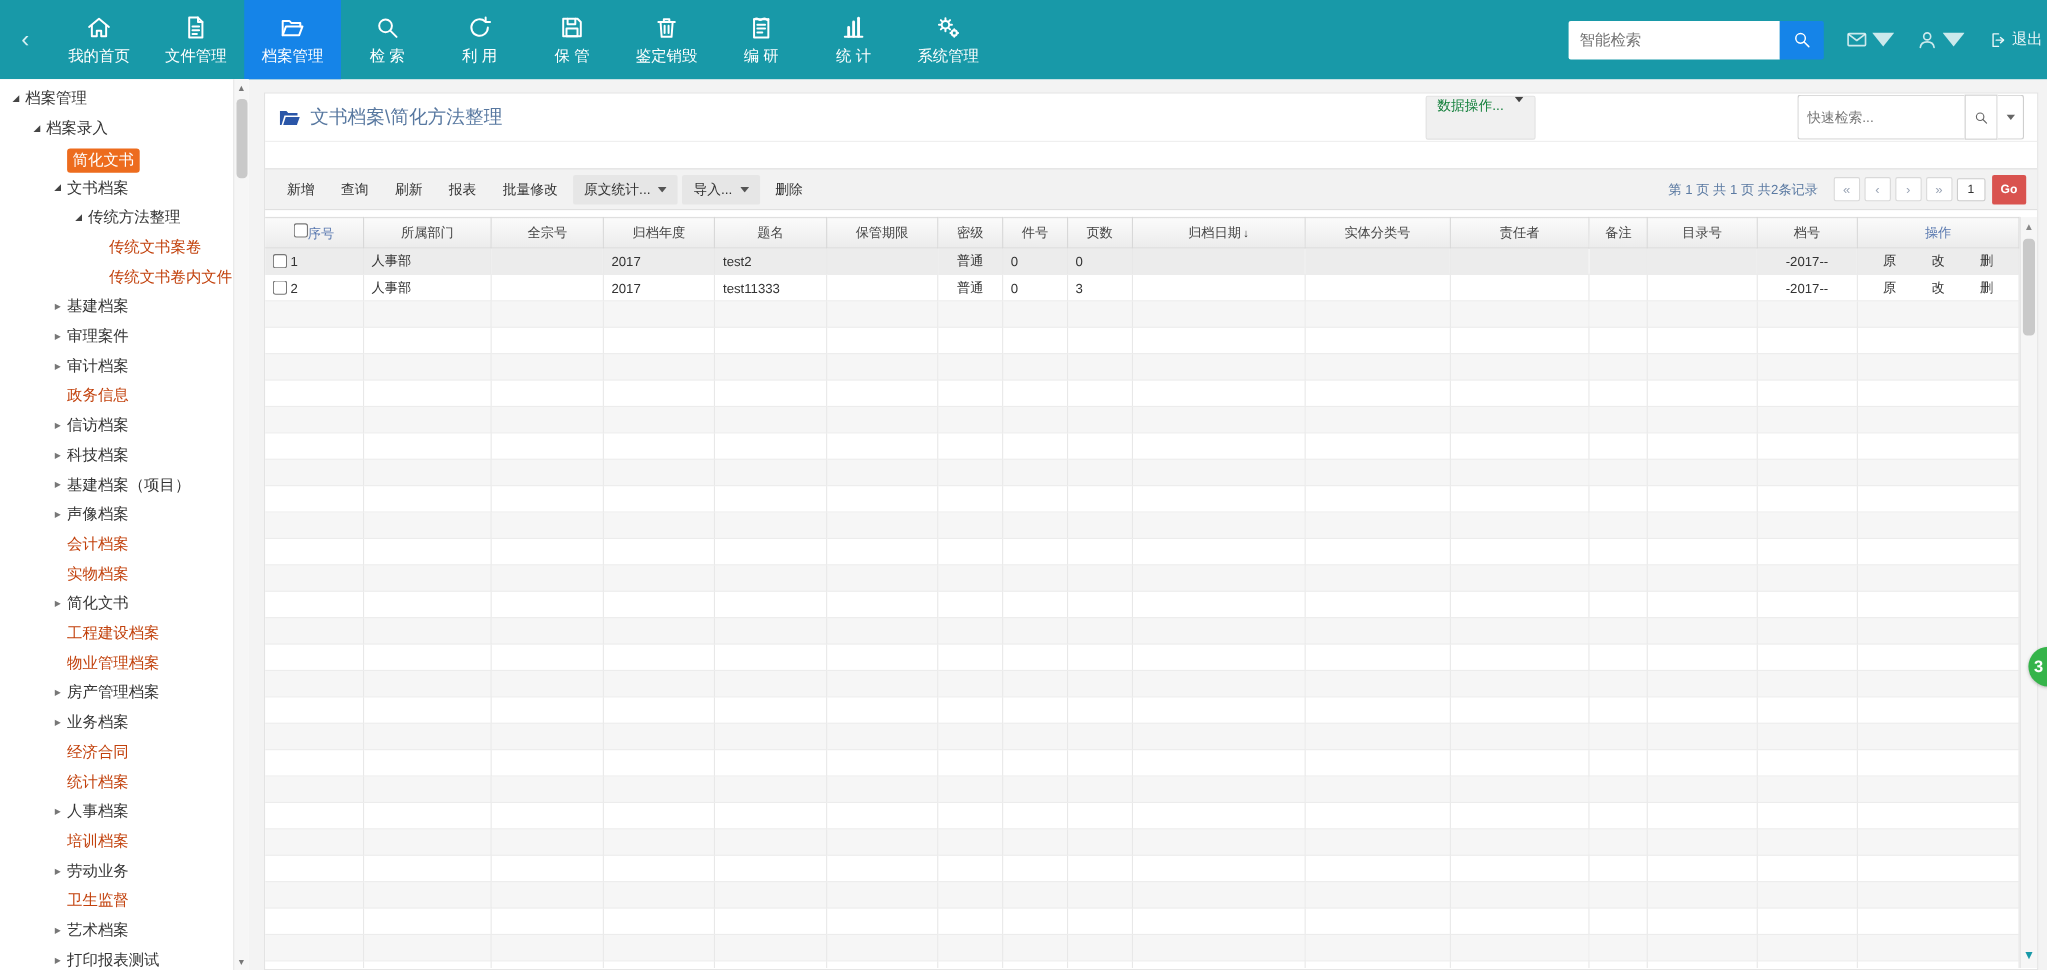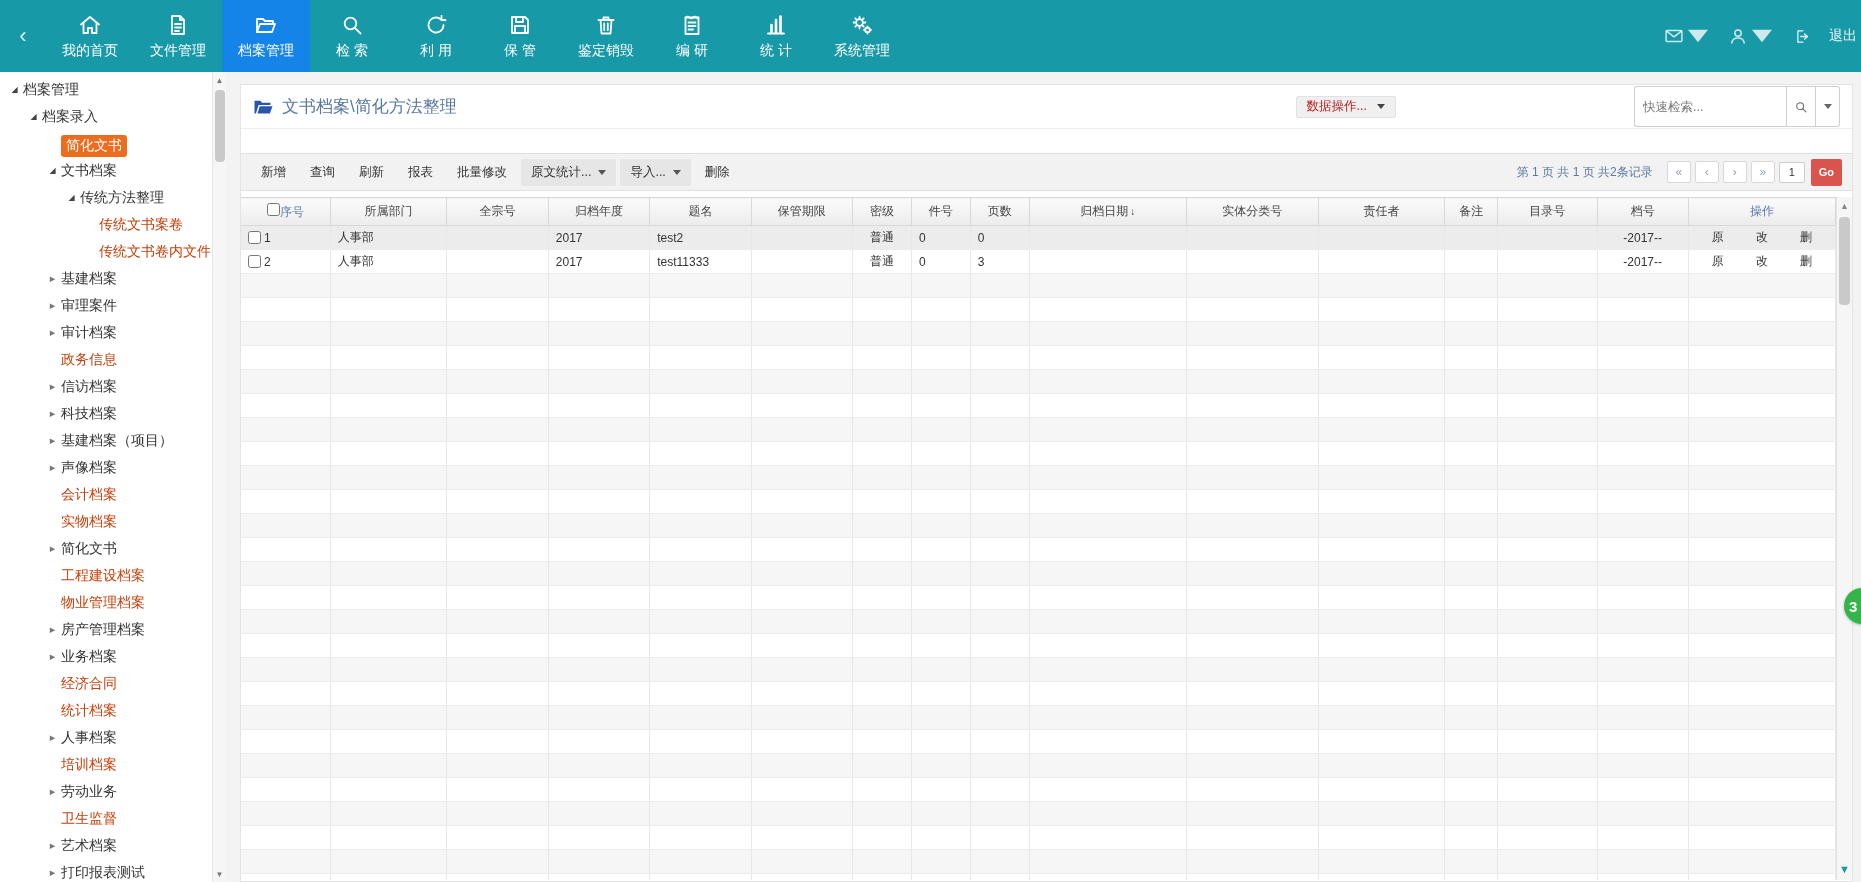--- a/index.html
+++ b/index.html
@@ -16,21 +16,21 @@
   .nav-item svg { width:24px; height:24px; }
   .nav-item .nav-label { font-size:14px; white-space:nowrap; }
   .nav-right { margin-left:auto; display:flex; align-items:center; padding-right:4px; }
   .top-search { display:flex; align-items:center; }
   .top-search input { width:192px; height:35px; border:none; padding:0 10px; font-size:14px; border-radius:2px 0 0 2px; outline:none; color:#333; }
   .top-search .search-btn { width:40px; height:35px; background:#1584e8; border:none; border-radius:0 2px 2px 0; display:flex; align-items:center; justify-content:center; cursor:pointer; }
   .top-search .search-btn svg { width:18px; height:18px; color:#fff; }
   .icon-drop { display:flex; align-items:center; gap:4px; margin-left:20px; cursor:pointer; color:rgba(255,255,255,.78); }
   .icon-drop svg { width:20px; height:20px; }
   .caret { width:8px; height:5px; display:inline-block; }
-  .logout { display:flex; align-items:center; gap:18px; margin-left:22px; font-size:14px; color:#eaf6f8; cursor:pointer; white-space:nowrap; }
+  .logout { display:flex; align-items:center; gap:4px; margin-left:22px; font-size:14px; color:#eaf6f8; cursor:pointer; white-space:nowrap; }
   .logout svg { width:17px; height:17px; }
 
   
   .layout { display:flex; height:810px; }
 
   
   .sidebar { position:relative; width:226px; background:#fff; height:100%; flex:none; }
   .tree { padding-top:4px; width:212px; overflow:hidden; height:100%; }
   .tree-item { height:27px; display:flex; align-items:center; font-size:14px; color:#333; cursor:pointer; white-space:nowrap; }
   .tw { width:17px; flex:none; text-align:center; color:#555; }
@@ -42,21 +42,21 @@
   .sb-btn { height:16px; display:flex; align-items:center; justify-content:center; font-size:8px; color:#777; cursor:pointer; }
   .sb-btn.bottom { position:absolute; bottom:0; left:0; right:0; }
   .sb-thumb { position:absolute; top:18px; left:2px; width:10px; height:72px; background:#c9c9c9; border-radius:4px; cursor:pointer; }
 
   
   .main { flex:1; background:#f3f3f3; padding:12px 8px 0 14px; min-width:0; }
   .panel { position:relative; background:#fff; border:1px solid #e3e3e3; height:100%; }
   .panel-header { height:44px; display:flex; align-items:center; padding:0 12px; border-bottom:1px solid #eee; }
   .ph-title { display:flex; align-items:center; gap:8px; font-size:17px; color:#5878a0; }
   .ph-title svg { width:21px; height:18px; color:#2a56a8; }
-  .data-ops { margin-left:auto; margin-right:238px; background:#f0f0f0; border:1px solid #e2e2e2; border-radius:2px; height:22px; padding:0 10px; display:flex; align-items:center; gap:10px; font-size:12.5px; color:#b91c1c; cursor:pointer; }
+  .data-ops { margin-left:auto; margin-right:238px; background:#f0f0f0; border:1px solid #e2e2e2; border-radius:2px; height:40px; padding:0 10px; display:flex; gap:10px; font-size:12.5px; color:#15803d; cursor:pointer; }
   .data-ops .caret { color:#444; }
   .quick-search { display:flex; align-items:stretch; height:41px; }
   .quick-search input { width:152px; border:1px solid #cfcfcf; border-right:none; border-radius:3px 0 0 3px; padding:0 8px; font-size:12.5px; color:#555; outline:none; }
   .qs-btn { width:30px; border:1px solid #cfcfcf; background:#fff; display:flex; align-items:center; justify-content:center; cursor:pointer; color:#666; }
   .qs-btn svg { width:14px; height:14px; }
   .qs-caret { width:24px; border:1px solid #cfcfcf; border-left:none; border-radius:0 3px 3px 0; background:#fff; display:flex; align-items:center; justify-content:center; cursor:pointer; color:#666; }
 
   
   .toolbar { margin-top:24px; height:38px; background:#f2f2f2; border-top:1px solid #e0e0e0; border-bottom:1px solid #e0e0e0; display:flex; align-items:center; padding:0 10px; }
   .tb-btn { background:transparent; border:none; font-size:12.5px; color:#333; padding:5px 10px; margin-right:4px; display:flex; align-items:center; gap:7px; cursor:pointer; border-radius:2px; font-family:inherit; }
@@ -192,20 +192,31 @@
             <circle cx="9.5" cy="9.5" r="3.4"></circle>
             <path d="M9.5 3.6 V5.6 M9.5 13.4 V15.4 M3.6 9.5 H5.6 M13.4 9.5 H15.4 M5.3 5.3 L6.7 6.7 M12.3 12.3 L13.7 13.7 M13.7 5.3 L12.3 6.7 M6.7 12.3 L5.3 13.7"></path>
             <circle cx="17.5" cy="17" r="2.4"></circle>
             <path d="M17.5 13.5 V14.8 M17.5 19.2 V20.5 M14 17 H15.3 M19.7 17 H21"></path>
           </svg>
         </span>
         <span class="nav-label">系统管理</span>
       </div>
     </div>
   <div class="nav-right">
+    <div class="top-search">
+      <input type="text" placeholder="智能检索" style="">
+      <button class="search-btn">
+          <span id="topSearchIcon" style="width: 18px; height: 18px; color: rgb(255, 255, 255); display: block;">
+            <svg viewBox="0 0 24 24" fill="none" stroke="currentColor" stroke-width="1.8" stroke-linecap="round" stroke-linejoin="round" style="width:100%;height:100%;display:block">
+              <circle cx="10.5" cy="10.5" r="5.8"></circle>
+              <path d="M14.8 14.8 L20.5 20.5"></path>
+            </svg>
+          </span>
+        </button>
+    </div>
     <div class="icon-drop">
       <span id="mailIcon" style="width: 20px; height: 20px; display: block;">
           <svg viewBox="0 0 24 24" fill="none" stroke="currentColor" stroke-width="1.8" stroke-linecap="round" stroke-linejoin="round" style="width:100%;height:100%;display:block">
             <rect x="2.5" y="5.5" width="19" height="13" rx="1"></rect>
             <path d="M3.5 6.5 L12 13 L20.5 6.5"></path>
           </svg>
         </span>
       <svg class="caret" viewBox="0 0 8 5">
           <polygon points="0,0 8,0 4,5" fill="currentColor"></polygon>
         </svg>

